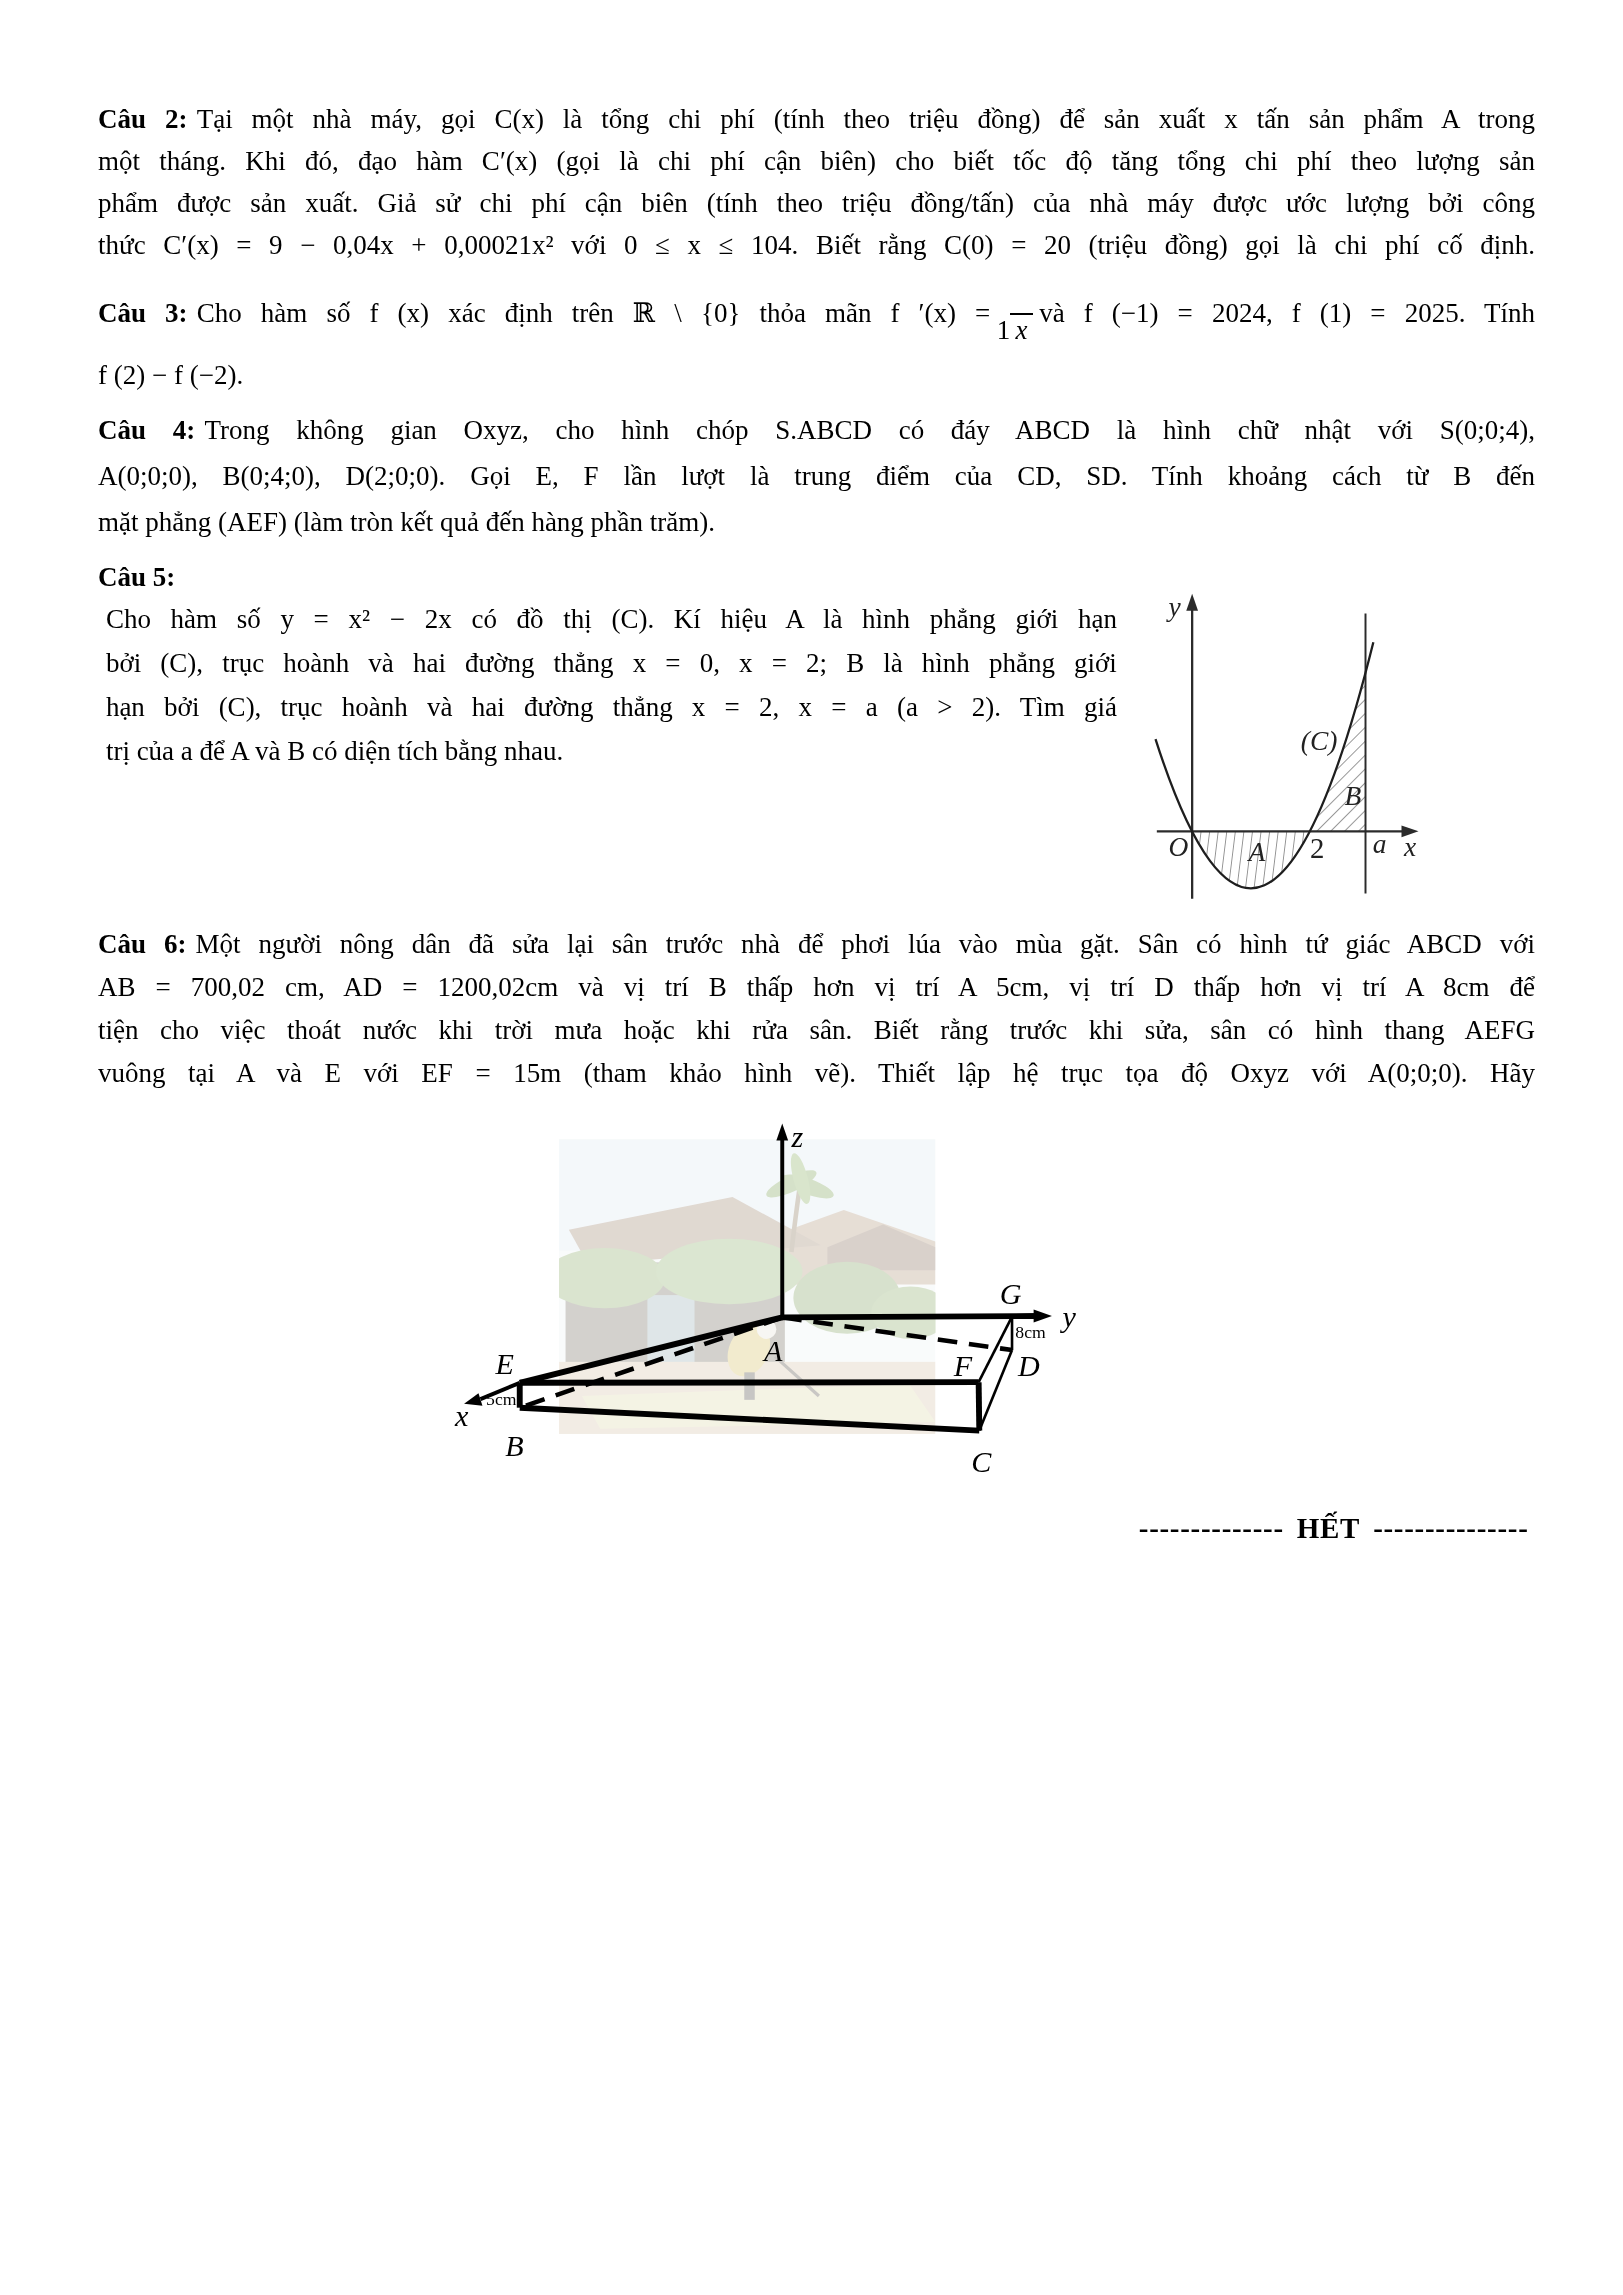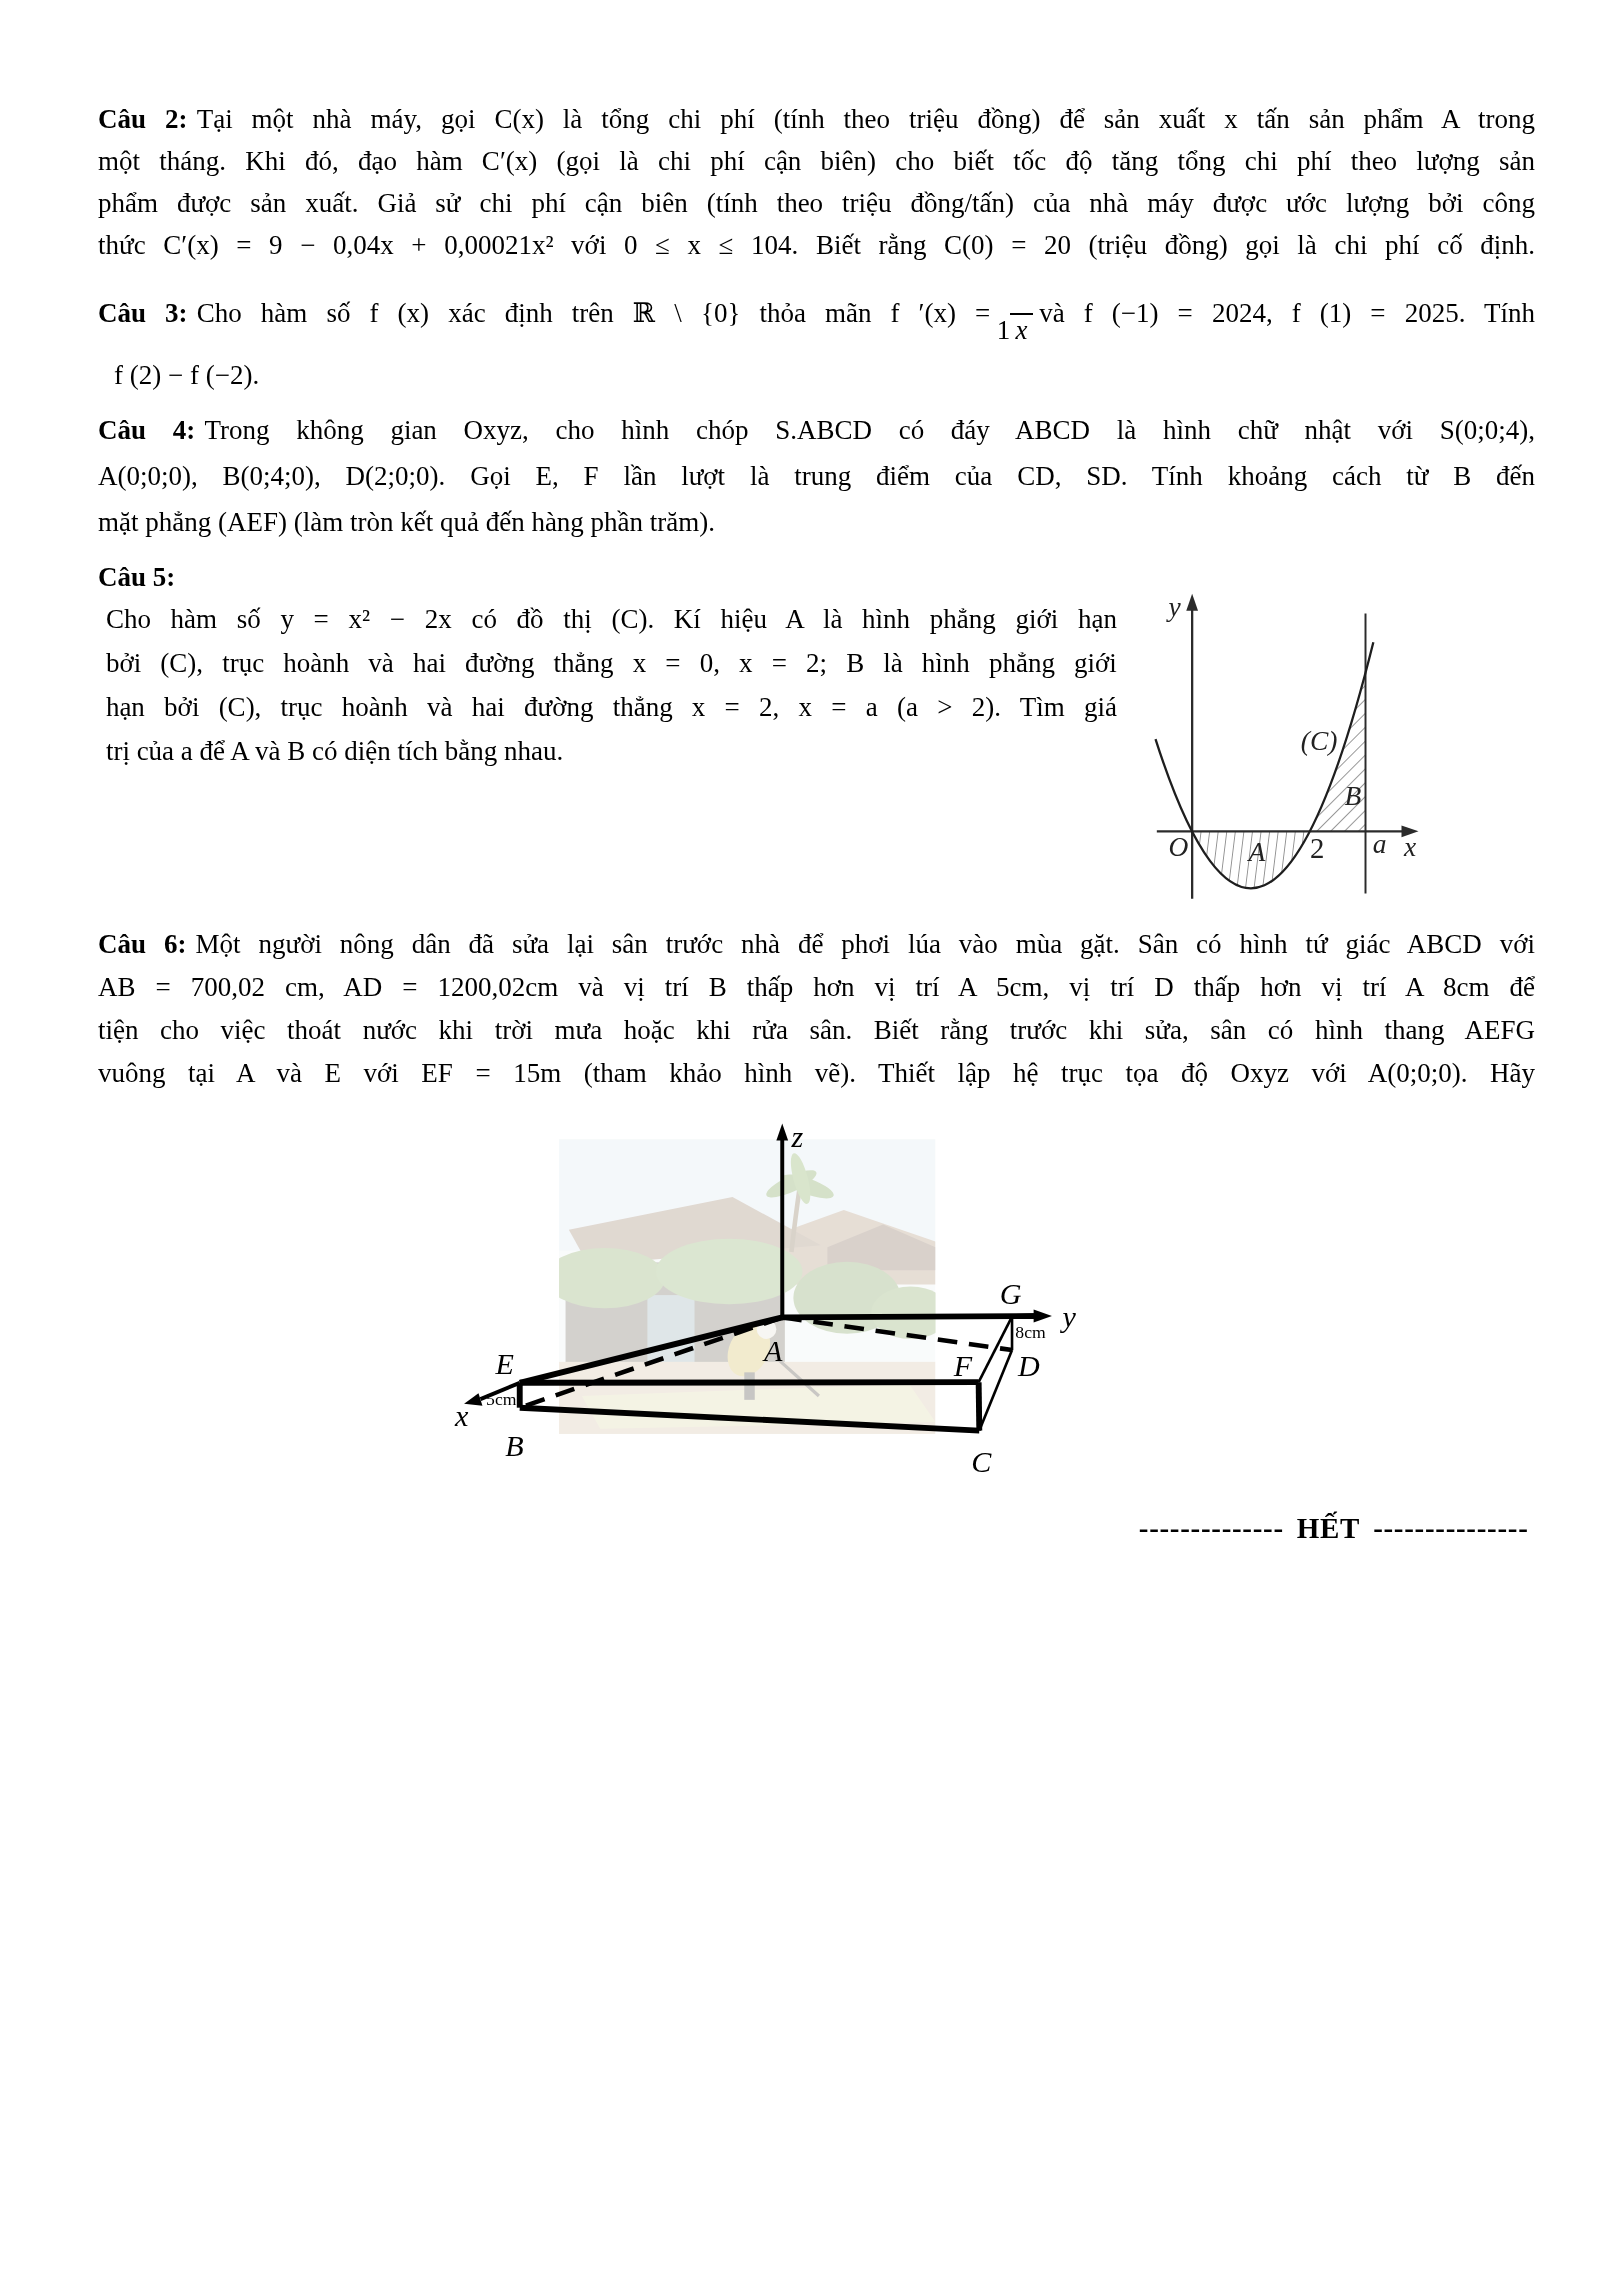--- a/index.html
+++ b/index.html
@@ -16,21 +16,21 @@
     text-align:justify;
     -moz-text-align-last:justify;
     text-align-last:justify;
     line-height:42px;
   }
   .qline.last{text-align-last:left;-moz-text-align-last:left;}
   .qlabel{font-weight:bold;margin-right:9.2px;}
   .q2 .qline{line-height:42px;}
   .q3{margin-top:9.2px;}
   .q3 .line1{line-height:77px;}
-  .q3 .line2{line-height:47px;text-align:center;text-align-last:left;margin-left:16px;}
+  .q3 .line2{line-height:47px;text-align:center;text-align-last:left;}
   .frac{
     display:inline-block;vertical-align:-0.62em;
     line-height:1.02;margin:0 6.5px;
   }
   .frac .den{border-top:2px solid #000;padding:0 5.2px;font-style:italic;}
   .q4{margin-top:7.9px;}
   .q4 .qline{line-height:46px;}
   .q5wrap{position:relative;margin-top:13px;min-height:363px;}
   .q5head{font-weight:bold;line-height:39px;}
   .q5text{width:1011px;margin-left:7.9px;}

